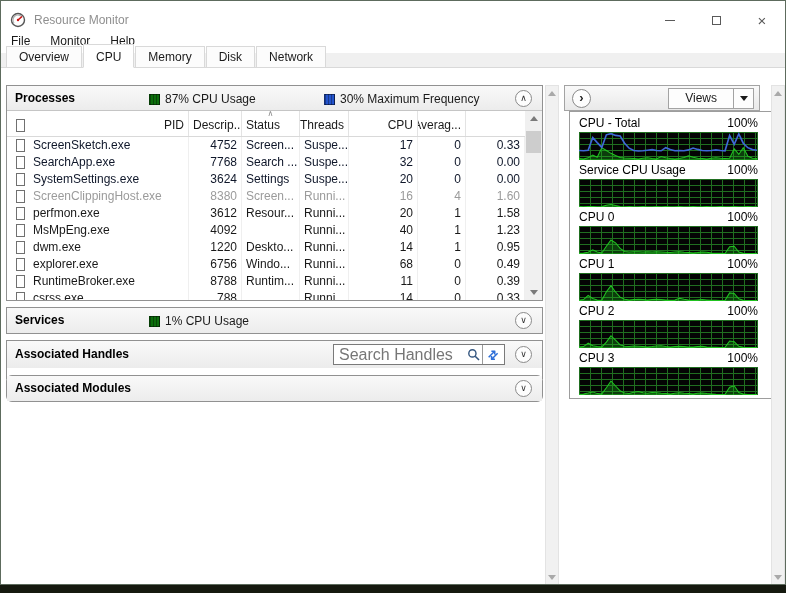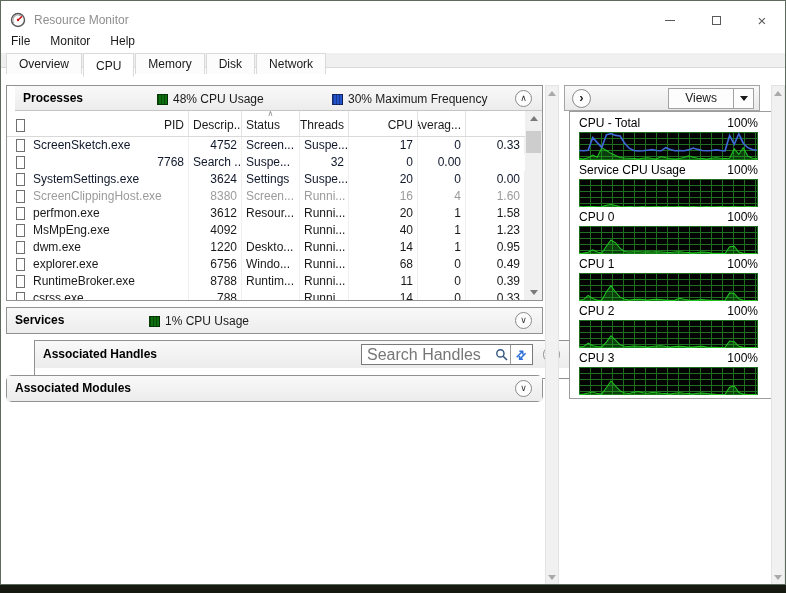--- a/index.html
+++ b/index.html
@@ -15,21 +15,21 @@
   .win-btn { width:46px; height:30px; display:flex; align-items:center; justify-content:center; color:#5a5a5a; }
   .glyph-min { width:10px; border-top:1px solid #5a5a5a; }
   .glyph-max { width:9px; height:9px; border:1px solid #5a5a5a; }
   .glyph-close { font-size:15px; line-height:1; color:#5a5a5a; }
 
   
   .menubar { position:absolute; left:0; top:30px; width:100%; height:22px; background:#ffffff; display:flex; align-items:flex-start; font-size:12px; color:#1a1a1a; }
   .menu-item { padding:3px 10px; }
 
   
-  .tabstrip { position:absolute; left:0; top:52px; width:100%; height:15px; background:#f0f0f0; border-bottom:1px solid #d9d9d9; display:flex; padding-left:5px; }
+  .tabstrip { position:absolute; left:0; top:52px; width:100%; height:15px; background:#f0f0f0; border-bottom:1px solid #d9d9d9; display:flex; align-items:flex-end; padding-left:5px; }
   .tab { font-size:12px; color:#1a1a1a; background:#fcfcfc; border:1px solid #d9d9d9; border-bottom:none; padding:3px 12px 4px 12px; margin-right:1px; height:21px; }
   .tab.active { background:#ffffff; height:24px; padding-top:5px; position:relative; z-index:2; margin-bottom:-1px; border-bottom:1px solid #ffffff; }
 
   .content { position:absolute; left:0; top:77px; right:0; bottom:0; background:#ffffff; }
 
   
   .panel { position:absolute; border:1px solid #919191; background:#ffffff; }
   .phdr { position:relative; height:25px; background:linear-gradient(#f9f9f9,#ececec); border-bottom:1px solid #c5c5c5; display:flex; align-items:center; font-size:12px; }
   .phdr-title { font-weight:bold; color:#000; position:absolute; left:8px; top:5px; }
   .legend { position:absolute; top:6px; display:flex; align-items:center; font-size:12px; color:#1a1a1a; }
@@ -125,26 +125,26 @@
   <div class="tabstrip">
     <div class="tab">Overview</div>
     <div class="tab active">CPU</div>
     <div class="tab">Memory</div>
     <div class="tab">Disk</div>
     <div class="tab">Network</div>
   </div>
 
   <div class="content">
 
-    <div class="panel" style="left:5px; top:7px; width:537px; height:216px;padding-left:8px;">
+    <div class="panel" style="left:5px; top:7px; width:537px; height:216px;">
       <div class="phdr">
         <span class="phdr-title">Processes</span>
         <span class="legend" style="left:142px;">
           <span class="legend-sq sq-green"></span>
-          <span>48% CPU Usage</span>
+          <span>87% CPU Usage</span>
         </span>
         <span class="legend" style="left:317px;">
           <span class="legend-sq sq-blue"></span>
           <span>30% Maximum Frequency</span>
         </span>
         <span class="chev-btn"><span>∧</span></span>
       </div>
       <div class="ptable">
         <div class="tcols">
           <div class="trow thead-row">
@@ -171,20 +171,21 @@
                 <div class="cell">Screen...</div>
                 <div class="cell">Suspe...</div>
                 <div class="cell r">17</div>
                 <div class="cell r">0</div>
                 <div class="cell r">0.33</div>
               </div>
               <div class="trow body-row state-suspended">
                 <div class="cell cell-chk">
                   <span class="chk"></span>
                 </div>
+                <div class="cell">SearchApp.exe</div>
                 <div class="cell r">7768</div>
                 <div class="cell">Search ...</div>
                 <div class="cell">Suspe...</div>
                 <div class="cell r">32</div>
                 <div class="cell r">0</div>
                 <div class="cell r">0.00</div>
               </div>
               <div class="trow body-row state-suspended">
                 <div class="cell cell-chk">
                   <span class="chk"></span>
@@ -299,21 +300,21 @@
       <div class="phdr" style="border-bottom:none;">
         <span class="phdr-title">Services</span>
         <span class="legend" style="left:142px;">
           <span class="legend-sq sq-green"></span>
           <span>1% CPU Usage</span>
         </span>
         <span class="chev-btn"><span>∨</span></span>
       </div>
     </div>
 
-    <div class="panel" style="left:5px; top:262px; width:537px; height:39px;margin-left:28px;">
+    <div class="panel" style="left:5px; top:262px; width:537px; height:39px;">
       <div class="phdr" style="border-bottom:none; height:27px;">
         <span class="phdr-title" style="top:6px;">Associated Handles</span>
         <span class="searchwrap">
           <input class="search-input" placeholder="Search Handles" style="">
           <span class="mag">
             <svg width="13" height="13" viewBox="0 0 13 13">
                 <circle cx="5.4" cy="5.4" r="3.6" fill="none" stroke="#33557f" stroke-width="1.4"></circle>
                 <line x1="8.2" y1="8.2" x2="12" y2="12" stroke="#33557f" stroke-width="1.6"></line>
               </svg>
           </span>

